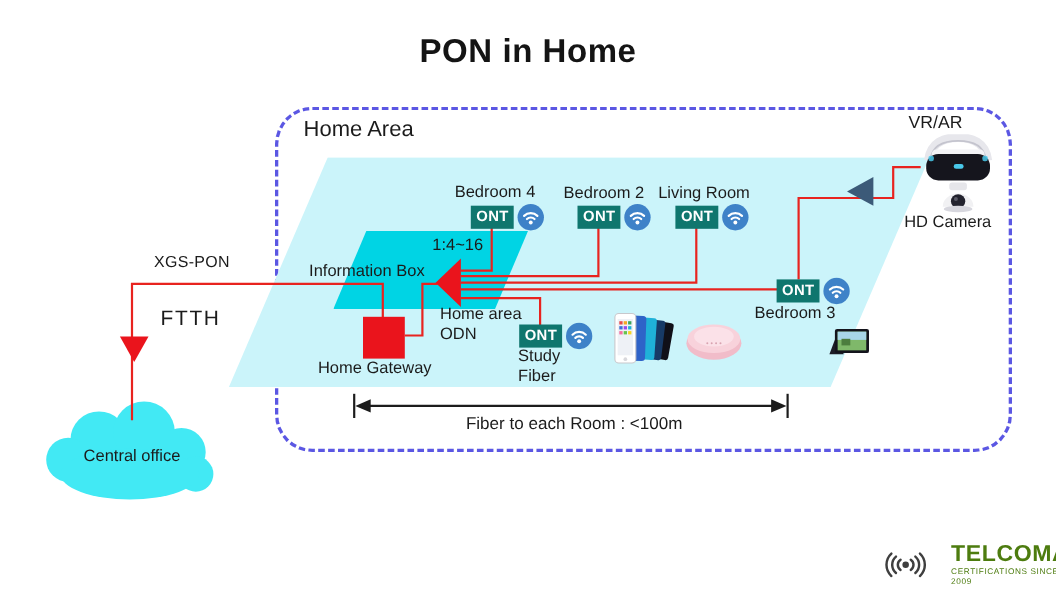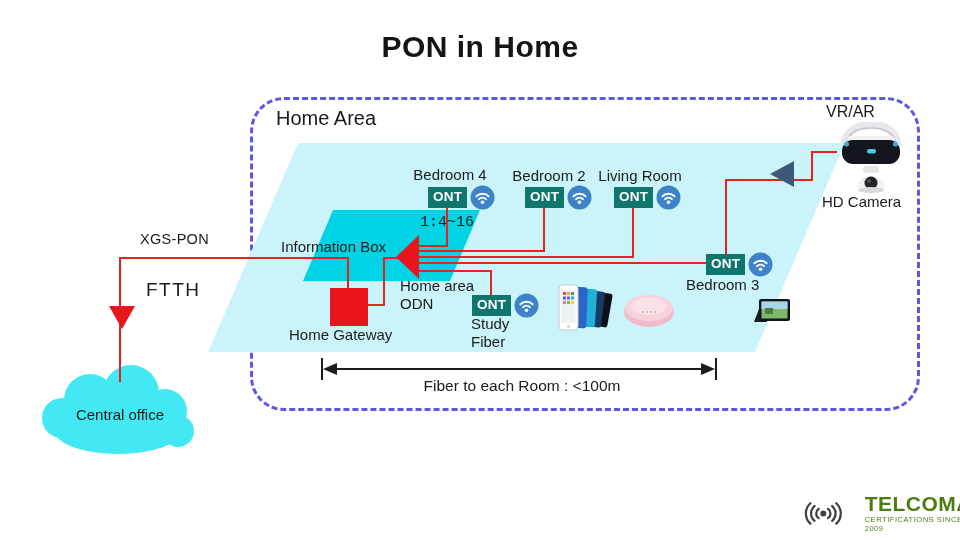--- a/index.html
+++ b/index.html
@@ -26,21 +26,21 @@
     left:303px; top:210px; width:177px; height:71px; background:#00d4e4;
     clip-path:polygon(30px 0, 177px 0, 147px 71px, 0 71px);
   }
   .overlay { left:0; top:0; width:960px; height:540px; pointer-events:none; }
   .lbl { position:absolute; font-size:15px; line-height:18px; white-space:nowrap; }
   .ctr { transform:translateX(-50%); text-align:center; }
   .xgs { left:140px; top:230px; font-size:14.5px; letter-spacing:0.3px; }
   .ftth { left:146px; top:281px; font-size:19px; letter-spacing:1.5px; }
   .central { left:120px; top:406px; }
   .info-lbl { left:281px; top:238px; }
-  .ratio { left:420px; top:214px;font-family:Liberation Mono, monospace; }
+  .ratio { left:393px; top:214px; }
   .odn { left:400px; top:277px; }
   .gw-lbl { left:289px; top:326px; }
   .b1 { left:450px; top:166px; }
   .b2 { left:549px; top:167px; }
   .lr { left:640px; top:167px; }
   .study { left:471px; top:315px; }
   .b3 { left:686px; top:276px; }
   .vr { left:826px; top:103px; font-size:16px; }
   .hd { left:822px; top:193px; }
   .fiber { left:522px; top:377px; font-size:15.5px; }

